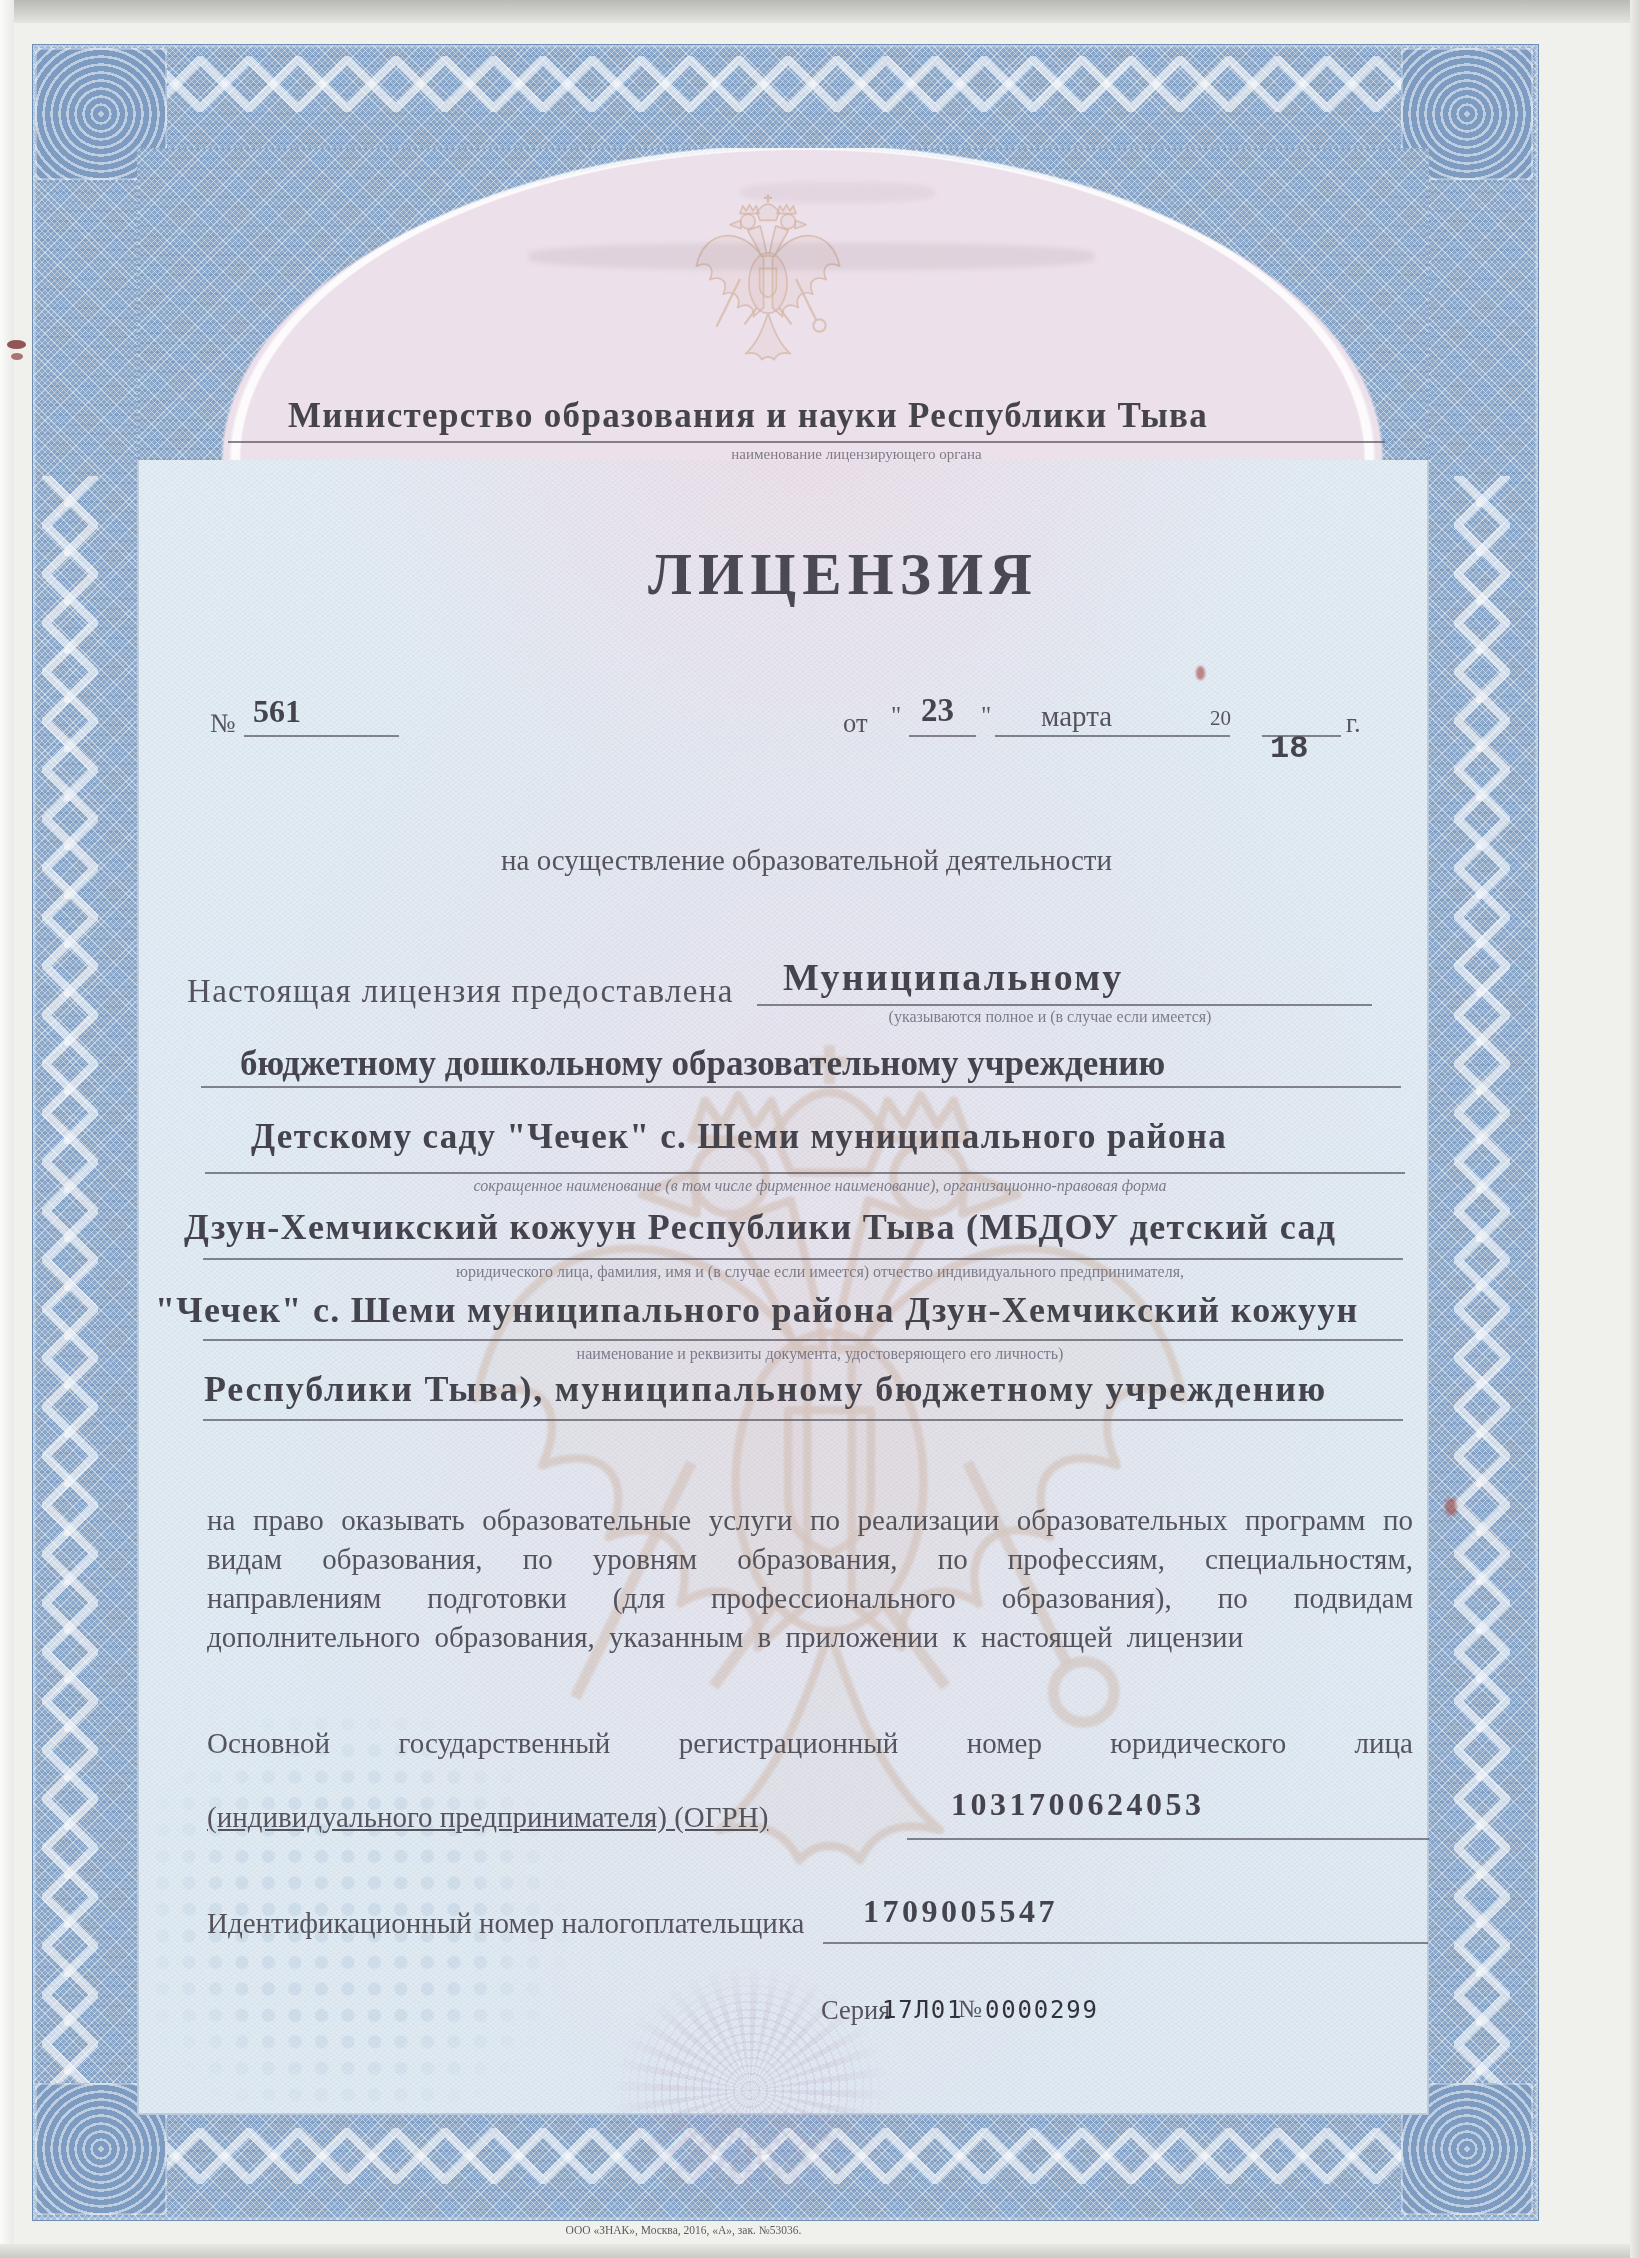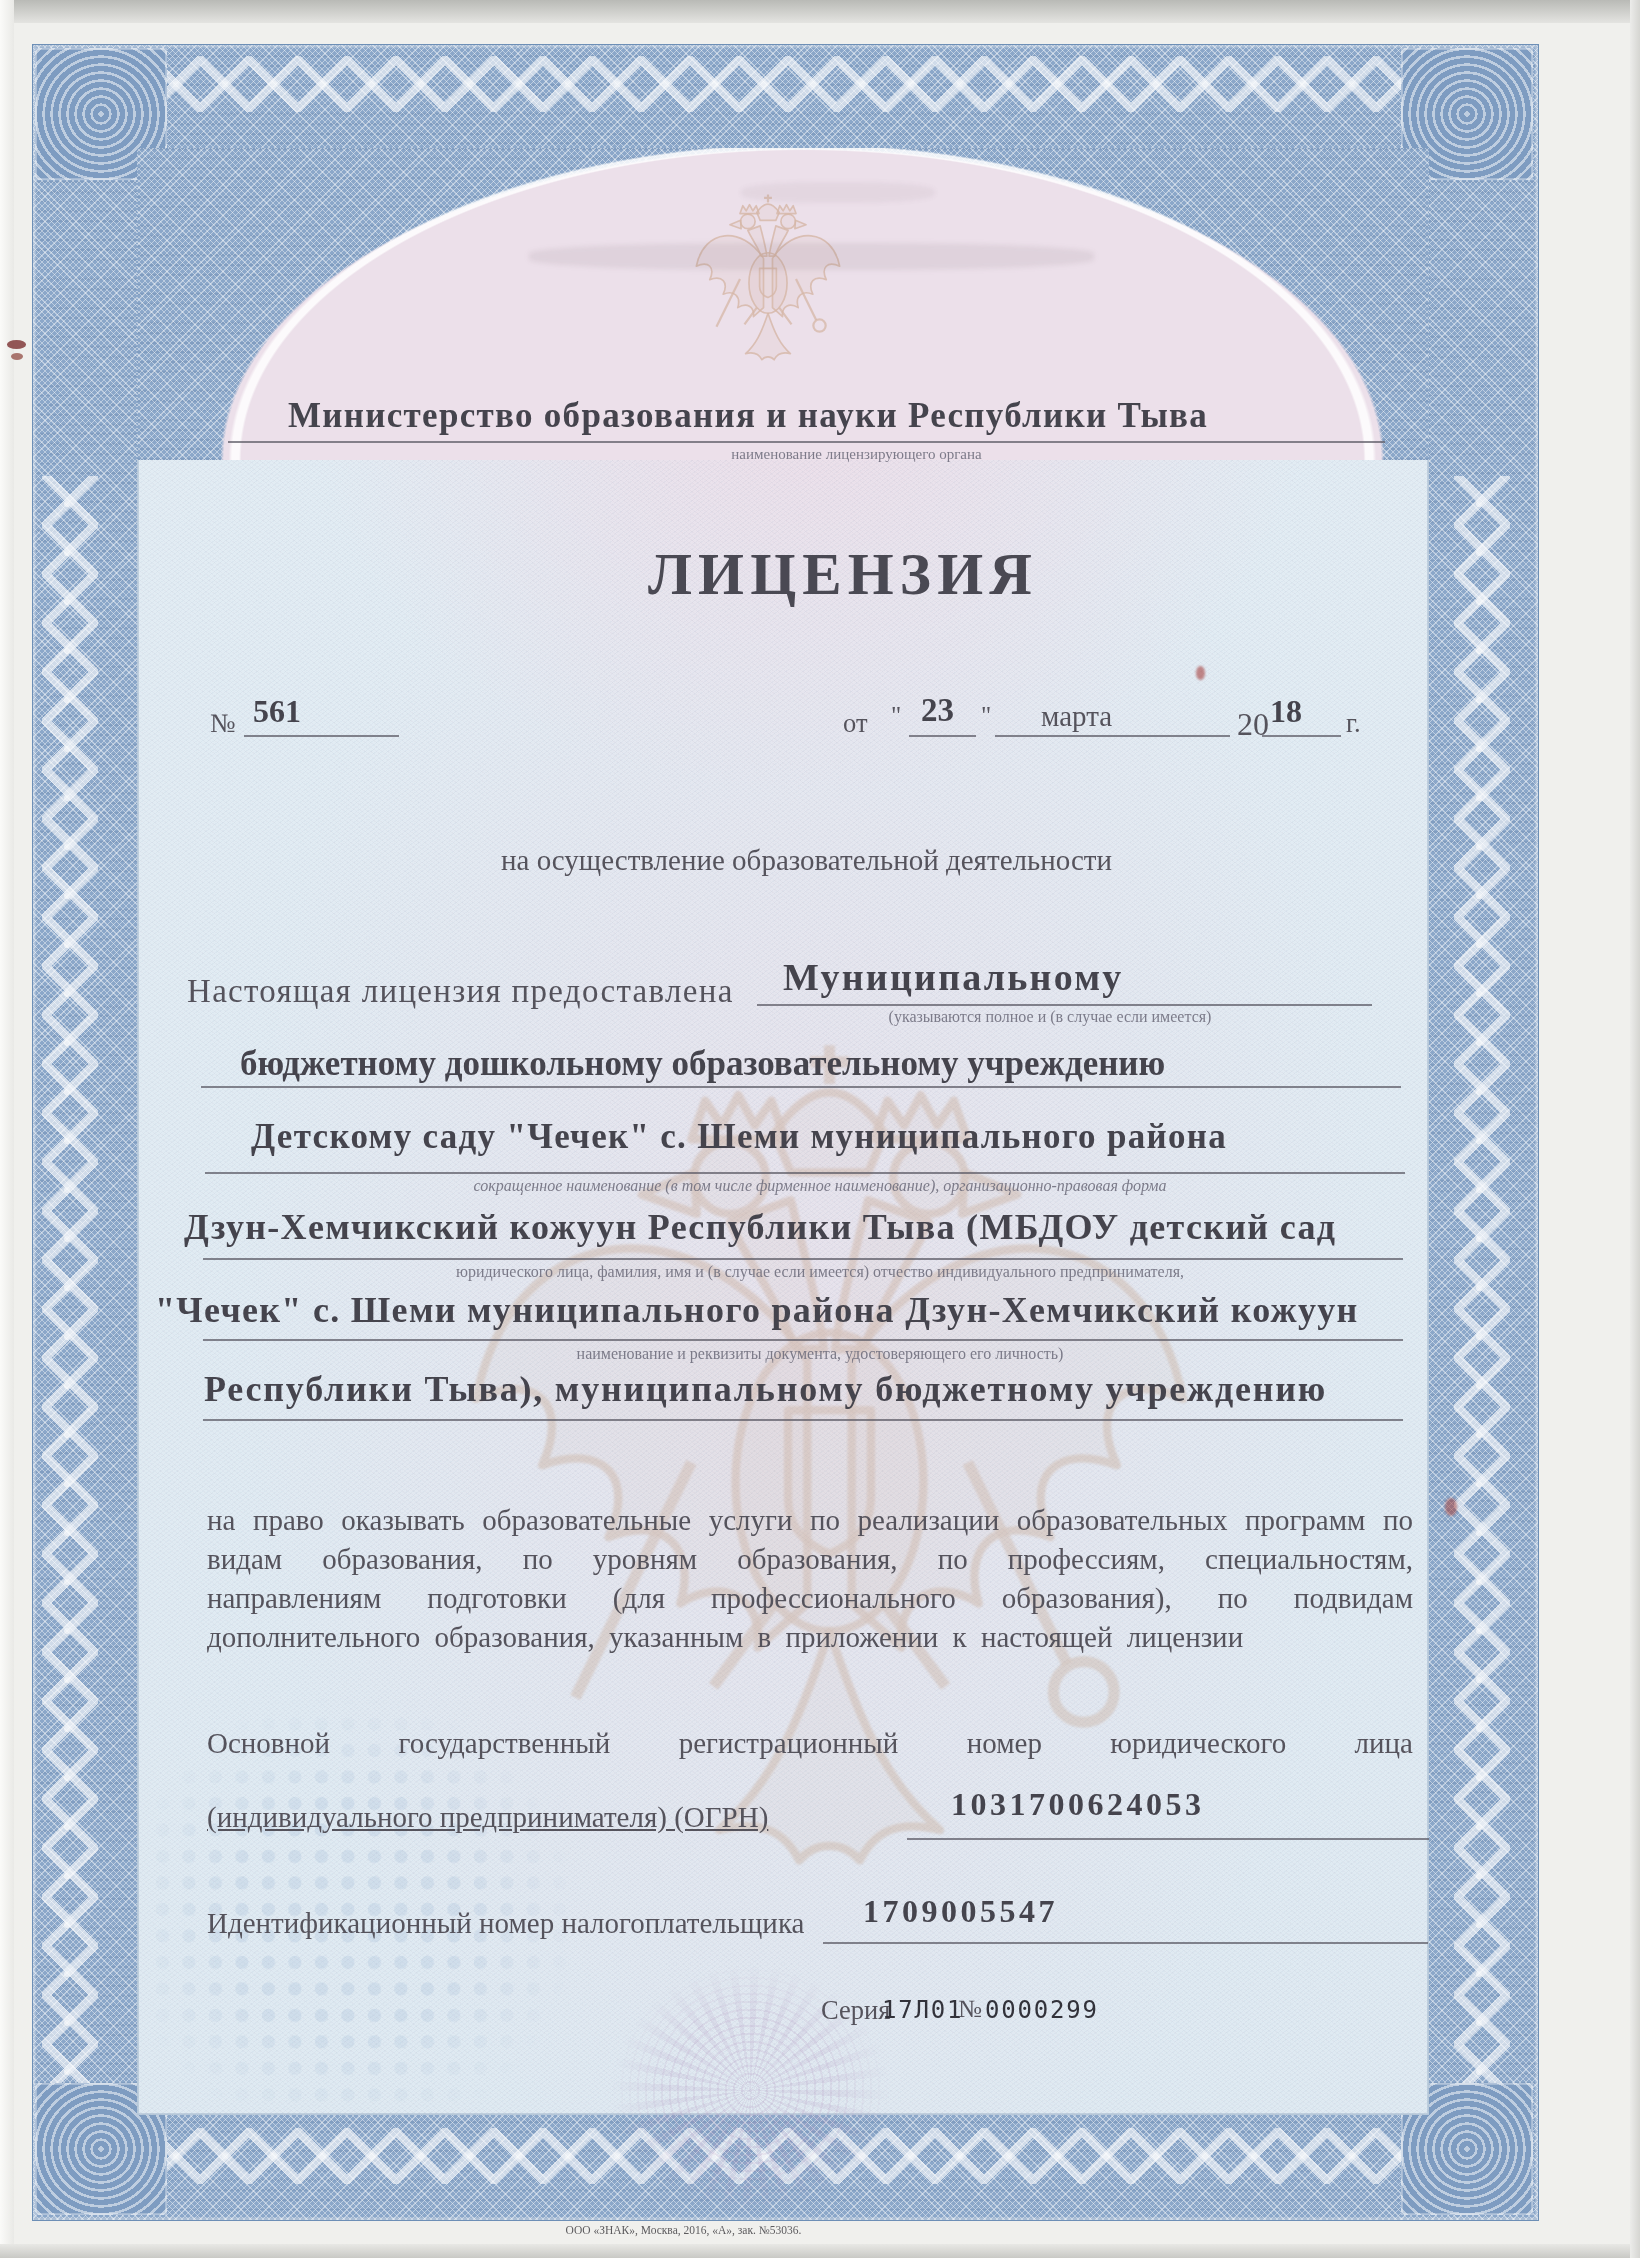--- a/index.html
+++ b/index.html
@@ -151,22 +151,22 @@
   <div class="t ser b" style="left:253px;top:693px;font-size:32px;">561</div>
   <div class="ul" style="left:244px;top:735px;width:155px;"></div>
 
   <div class="t ser reg" style="left:843px;top:708px;font-size:26.5px;">от</div>
   <div class="t ser reg" style="left:891px;top:702px;font-size:25px;">"</div>
   <div class="t ser b" style="left:921px;top:692px;font-size:33px;">23</div>
   <div class="t ser reg" style="left:981px;top:702px;font-size:25px;">"</div>
   <div class="ul" style="left:909px;top:735px;width:67px;"></div>
   <div class="t ser reg" style="left:1041px;top:700px;font-size:29px;">марта</div>
   <div class="ul" style="left:995px;top:735px;width:235px;"></div>
-  <div class="t ser reg" style="left:1237px;top:706px;font-size:32px;">20</div>
-  <div class="t ser b" style="left:1270px;top:693px;font-size:32px;">18</div>
+  <div class="t ser reg" style="left:1210px;top:706px;font-size:21px;">20</div>
+  <div class="t ser b" style="left:1270px;top:730px;font-size:32px;font-family:Liberation Mono, monospace;">18</div>
   <div class="ul" style="left:1262px;top:735px;width:79px;"></div>
   <div class="t ser reg" style="left:1346px;top:708px;font-size:26.5px;">г.</div>
 
   <div class="t ser reg center" style="left:233px;top:844px;width:1147px;font-size:29px;">на осуществление образовательной деятельности</div>
 
   <div class="t ser reg" style="left:187px;top:973px;font-size:33px;letter-spacing:1.3px;">Настоящая лицензия предоставлена</div>
   <div class="t ser b" style="left:783px;top:955px;font-size:38px;letter-spacing:2.2px;">Муниципальному</div>
   <div class="ul" style="left:757px;top:1004px;width:615px;"></div>
   <div class="t cap" style="left:847px;top:1008px;width:406px;font-size:16px;">(указываются полное и (в случае если имеется)</div>
 

